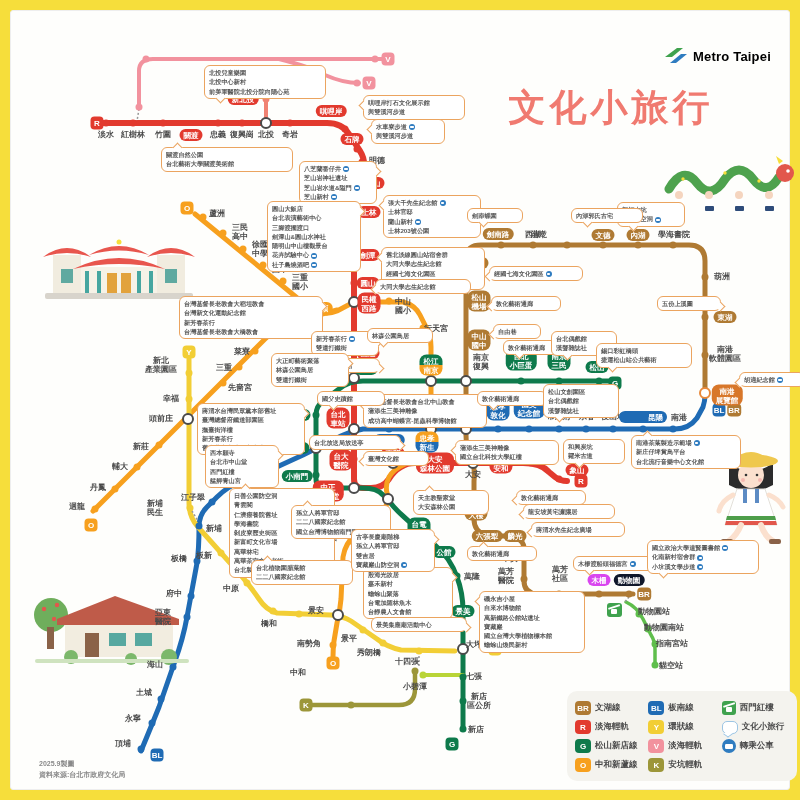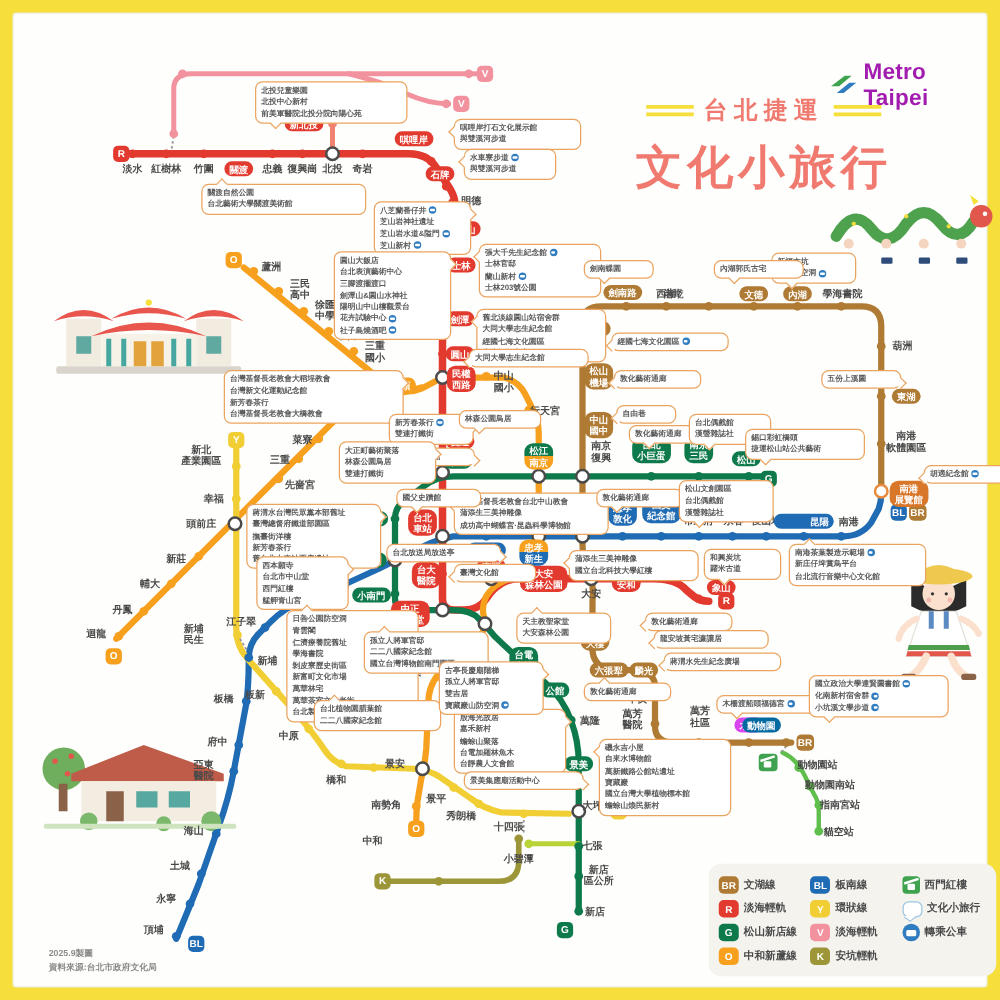--- a/index.html
+++ b/index.html
@@ -15,21 +15,21 @@
   .co{position:absolute;background:#fff;border:1.2px solid #EBA45F;border-radius:6px;padding:2px 4px;color:#5A5A5A;font-weight:bold;font-size:6.2px;line-height:1.5;z-index:5;}
   .co .tl{white-space:nowrap;}
   .tail{position:absolute;width:6px;height:6px;background:#fff;border-left:1.2px solid #EBA45F;border-bottom:1.2px solid #EBA45F;}
   .tail-b{bottom:-4px;left:12px;transform:rotate(-45deg);}
   .tail-t{top:-4px;left:12px;transform:rotate(135deg);}
   .tail-l{left:-4px;top:6px;transform:rotate(45deg);}
   .tail-r{right:-4px;top:6px;transform:rotate(225deg);}
   .bus{display:inline-block;width:6px;height:6px;background:#2F7CC0;border-radius:50%;margin-left:2px;position:relative;vertical-align:middle;}
   .bus::after{content:"";position:absolute;left:1.2px;top:1.9px;width:3.6px;height:2.2px;background:#fff;border-radius:0.8px;}
   #header-logo{position:absolute;left:652px;top:36px;display:flex;align-items:center;gap:4px;}
-  #header-logo .logo-text{font-size:18px;font-weight:bold;color:#a21caf;letter-spacing:0.2px;}
+  #header-logo .logo-text{font-size:13px;font-weight:bold;color:#000000;letter-spacing:0.2px;}
   #title-block{position:absolute;left:470px;top:64px;width:260px;text-align:center;}
   #title-tag{display:flex;align-items:center;justify-content:center;gap:8px;}
   #title-tag .deco{width:38px;height:3px;border-top:3px solid #F6DE3B;border-bottom:3px solid #F6DE3B;}
   #title-tag .t{font-size:19px;font-weight:bold;color:#F07A70;letter-spacing:5px;}
   #title-main{margin-top:8px;font-size:37px;font-weight:bold;color:#F07A70;letter-spacing:4px;}
   #legend{position:absolute;left:556px;top:680px;width:230px;height:90px;background:#F4F3EE;border-radius:10px;display:flex;padding:10px 8px;box-sizing:border-box;gap:6px;z-index:6;}
   #legend .col{display:flex;flex-direction:column;gap:5px;flex:1;}
   #legend .item{display:flex;align-items:center;gap:4px;}
   #legend .item .badge2{position:static;min-width:14px;height:14px;border-radius:4px;color:#fff;font-weight:bold;font-size:8px;display:flex;align-items:center;justify-content:center;padding:0 1px;}
   #legend .item .lab{font-size:8.5px;font-weight:bold;color:#4A4A4A;white-space:nowrap;}
@@ -434,21 +434,21 @@
       <div class="pill" style="left: 466px; top: 252px; background: rgb(175, 122, 51);">大直</div>
       <div class="pill" style="left: 468px; top: 290px; background: rgb(175, 122, 51);">松山
 機場</div>
       <div class="pill" style="left: 468px; top: 329px; background: rgb(175, 122, 51);">中山
 國中</div>
       <div class="pill" style="left: 465px; top: 499px; background: rgb(175, 122, 51);">科技
 大樓</div>
       <div class="pill" style="left: 476px; top: 525px; background: rgb(175, 122, 51);">六張犁</div>
       <div class="pill" style="left: 504px; top: 525px; background: rgb(175, 122, 51);">麟光</div>
       <div class="pill" style="left: 588px; top: 569px; background: #d946ef;">木柵</div>
-      <div class="pill" style="left: 598px; top: 569px; background: #0369a1;">動物園</div>
+      <div class="pill" style="left: 618px; top: 569px; background: #0f172a;">動物園</div>
       <div class="pill" style="left: 716px; top: 384px; background: rgb(216, 119, 42);">南港
 展覽館</div>
       <div class="co" style="left: 193px; top: 54px; width: 112px;">
         <div class="tl">北投兒童樂園</div>
         <div class="tl">北投中心新村</div>
         <div class="tl">前美軍醫院北投分院向陽心苑</div>
         <div class="tail tail-b"></div>
       </div>
       <div class="co" style="left: 150px; top: 136px; width: 122px;">
         <div class="tl">關渡自然公園</div>
@@ -718,25 +718,20 @@
 
   <div id="header-logo">
     <svg width="26" height="18" viewBox="0 0 26 18">
       <path d="M2,10 L14,1 L20,1 L9,10 Z" fill="#3FA24E"></path>
       <path d="M7,16 L18,7 L24,7 L13,16 Z" fill="#2F7CC0"></path>
     </svg>
     <span class="logo-text">Metro Taipei</span>
   </div>
 
   <div id="title-block">
-    <div id="title-tag">
-      <span class="deco"></span>
-      <span class="t">台北捷運</span>
-      <span class="deco"></span>
-    </div>
     <div id="title-main">文化小旅行</div>
   </div>
 
   <div id="legend">
       <div class="col">
         <div class="item">
           <span class="badge2" style="background: rgb(175, 122, 51);">BR</span>
           <span class="lab">文湖線</span>
         </div>
         <div class="item">

